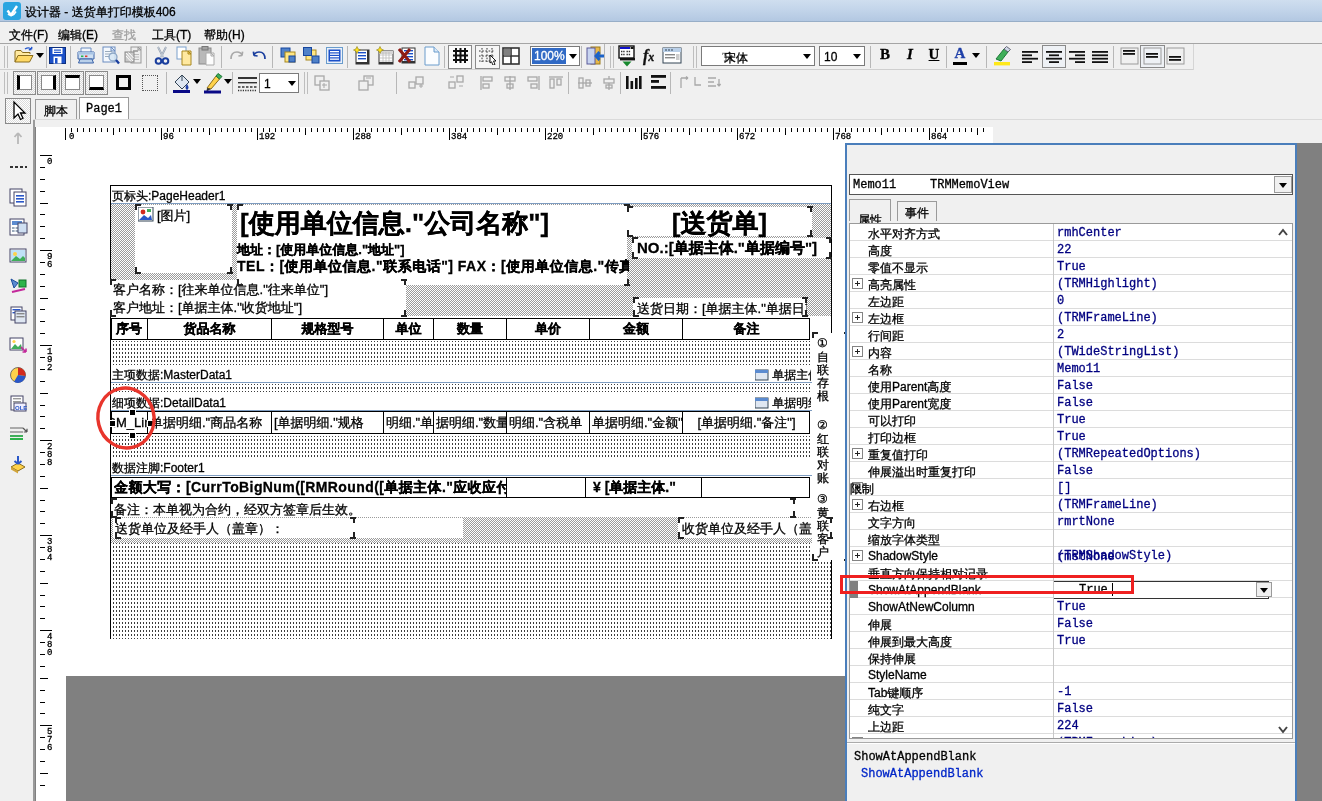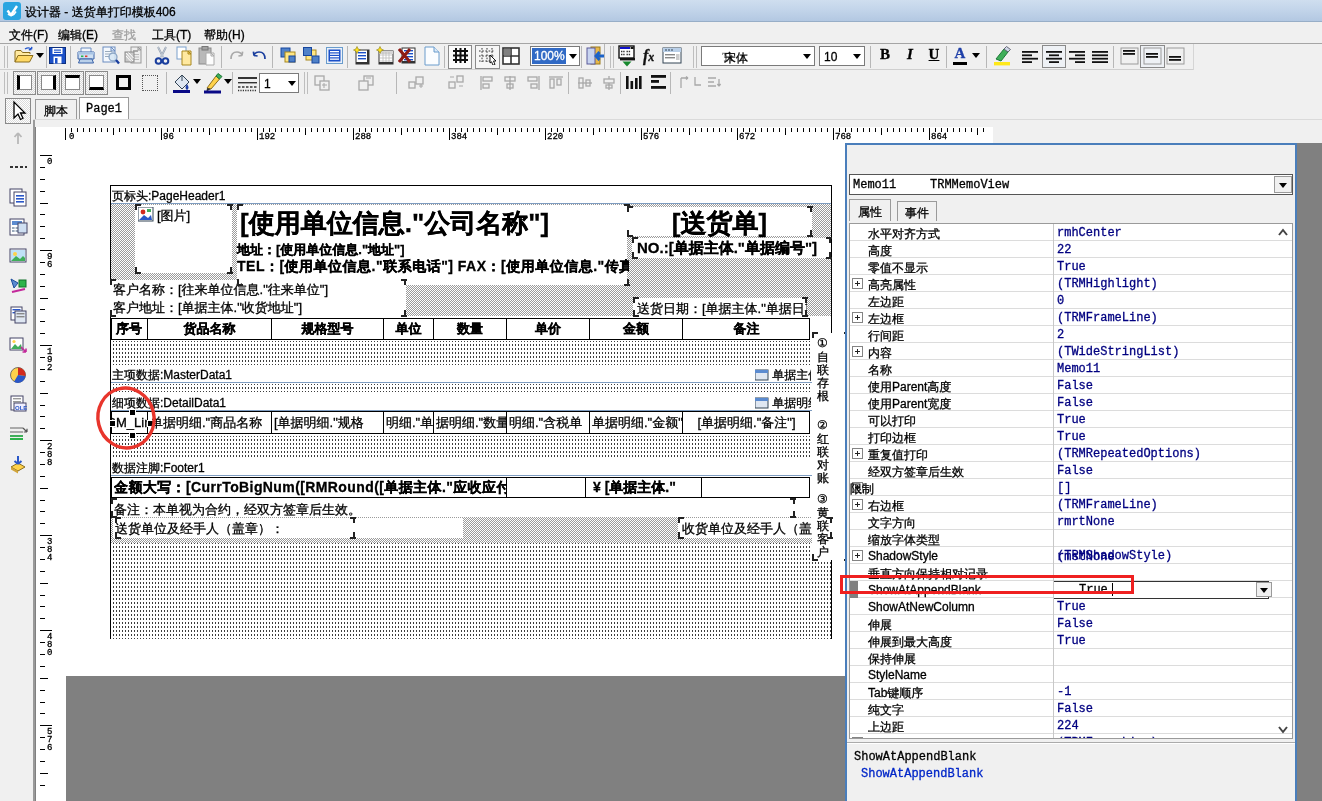--- a/index.html
+++ b/index.html
@@ -950,21 +950,21 @@
 <div class="abs" style="left:845px;top:143px;width:452px;height:658px;border-left:2px solid #4a7ebb;border-right:2px solid #4a7ebb;border-bottom:2px solid #4a7ebb;border-top:2px solid #4a7ebb;box-sizing:border-box;background:#f0f0f0;">
     <div class="abs" style="left:0;top:0;width:448px;height:657px;background:#f0f0f0;"></div>
     <div class="abs" style="left:2px;top:29px;width:444px;height:21px;background:#fff;border:1px solid #555;box-sizing:border-box;">
 <span class="abs mono" style="left:3px;top:3px;font-size:12px;">Memo11</span>
 <span class="abs mono" style="left:80px;top:3px;font-size:12px;">TRMMemoView</span>
 <div class="abs" style="left:424px;top:1px;width:18px;height:17px;background:#f0f0f0;border:1px solid #9a9a9a;box-sizing:border-box;">
 <div style="position:absolute;left:4px;top:6px;width:0;height:0;border-left:4px solid transparent;border-right:4px solid transparent;border-top:5px solid #000;"></div>
       </div>
 </div>
     <div class="abs" style="left:0;top:52px;width:448px;height:24px;background:#f0f0f0;">
-<div class="abs" style="left:2px;top:2px;width:42px;height:22px;background:#f0f0f0;border:1px solid #9a9a9a;border-bottom:none;font-size:12px;text-align:center;padding-top:4px;box-sizing:border-box;">属性</div>
+<div class="abs" style="left:2px;top:2px;width:42px;height:22px;background:#f0f0f0;border:1px solid #9a9a9a;border-bottom:none;font-size:12px;text-align:center;padding-top:12px;box-sizing:border-box;">属性</div>
 <div class="abs" style="left:50px;top:4px;width:40px;height:20px;background:#f0f0f0;border:1px solid #9a9a9a;border-bottom:none;font-size:12px;text-align:center;padding-top:3px;box-sizing:border-box;">事件</div>
 </div>
     <div class="abs" style="left:2px;top:78px;width:444px;height:516px;background:#fff;border:1px solid #9a9a9a;box-sizing:border-box;overflow:hidden;">
       <div class="abs" style="left:0;top:0px;width:442px;height:17px;border-bottom:1px solid #dcdcdc;box-sizing:border-box;"></div>
       <div class="abs" style="left:18px;top:2px;font-size:12px;white-space:nowrap;">水平对齐方式</div>
       <div class="abs mono" style="left:207px;top:2px;font-size:12px;color:#000080;white-space:nowrap;">rmhCenter</div>
       <div class="abs" style="left:0;top:17px;width:442px;height:17px;border-bottom:1px solid #dcdcdc;box-sizing:border-box;"></div>
       <div class="abs" style="left:18px;top:19px;font-size:12px;white-space:nowrap;">高度</div>
       <div class="abs mono" style="left:207px;top:19px;font-size:12px;color:#000080;white-space:nowrap;">22</div>
       <div class="abs" style="left:0;top:34px;width:442px;height:17px;border-bottom:1px solid #dcdcdc;box-sizing:border-box;"></div>
@@ -1013,21 +1013,21 @@
       <div class="abs" style="left:18px;top:206px;font-size:12px;white-space:nowrap;">打印边框</div>
       <div class="abs mono" style="left:207px;top:206px;font-size:12px;color:#000080;white-space:nowrap;">True</div>
       <div class="abs" style="left:0;top:221px;width:442px;height:17px;border-bottom:1px solid #dcdcdc;box-sizing:border-box;"></div>
       <div class="abs" style="left:2px;top:224px;width:11px;height:11px;border:1px solid #848484;background:#fff;box-sizing:border-box;">
         <div style="position:absolute;left:2px;top:4px;width:5px;height:1px;background:#222;"></div>
         <div style="position:absolute;left:4px;top:2px;width:1px;height:5px;background:#222;"></div>
       </div>
       <div class="abs" style="left:18px;top:223px;font-size:12px;white-space:nowrap;">重复值打印</div>
       <div class="abs mono" style="left:207px;top:223px;font-size:12px;color:#000080;white-space:nowrap;">(TRMRepeatedOptions)</div>
       <div class="abs" style="left:0;top:238px;width:442px;height:17px;border-bottom:1px solid #dcdcdc;box-sizing:border-box;"></div>
-      <div class="abs" style="left:18px;top:240px;font-size:12px;white-space:nowrap;">经双方签章后生效</div>
+      <div class="abs" style="left:18px;top:240px;font-size:12px;white-space:nowrap;">伸展溢出时重复打印</div>
       <div class="abs mono" style="left:207px;top:240px;font-size:12px;color:#000080;white-space:nowrap;">False</div>
       <div class="abs" style="left:0;top:255px;width:442px;height:17px;border-bottom:1px solid #dcdcdc;box-sizing:border-box;"></div>
       <div class="abs" style="left:2px;top:258px;width:11px;height:11px;border:1px solid #848484;background:#fff;box-sizing:border-box;">
         <div style="position:absolute;left:2px;top:4px;width:5px;height:1px;background:#222;"></div>
         <div style="position:absolute;left:4px;top:2px;width:1px;height:5px;background:#222;"></div>
       </div>
       <div class="abs" style="left:0;top:257px;font-size:12px;white-space:nowrap;">限制</div>
       <div class="abs mono" style="left:207px;top:257px;font-size:12px;color:#000080;white-space:nowrap;">[]</div>
       <div class="abs" style="left:0;top:272px;width:442px;height:17px;border-bottom:1px solid #dcdcdc;box-sizing:border-box;"></div>
       <div class="abs" style="left:2px;top:275px;width:11px;height:11px;border:1px solid #848484;background:#fff;box-sizing:border-box;">

